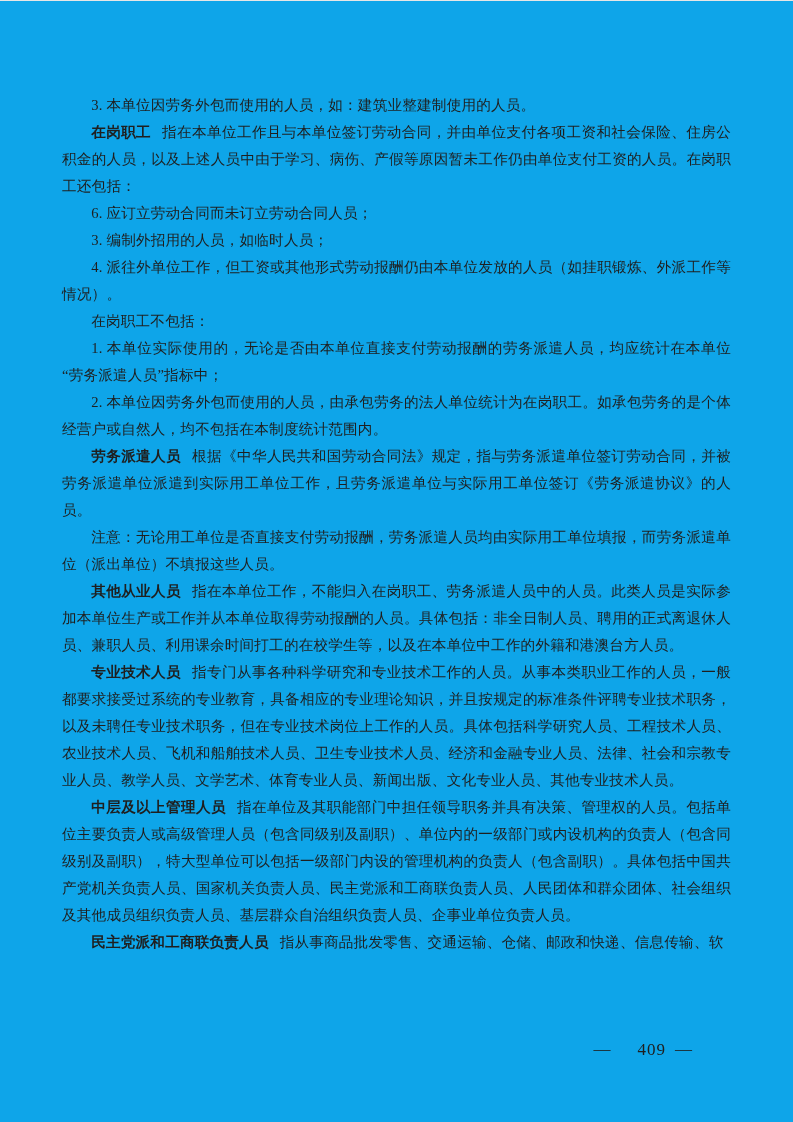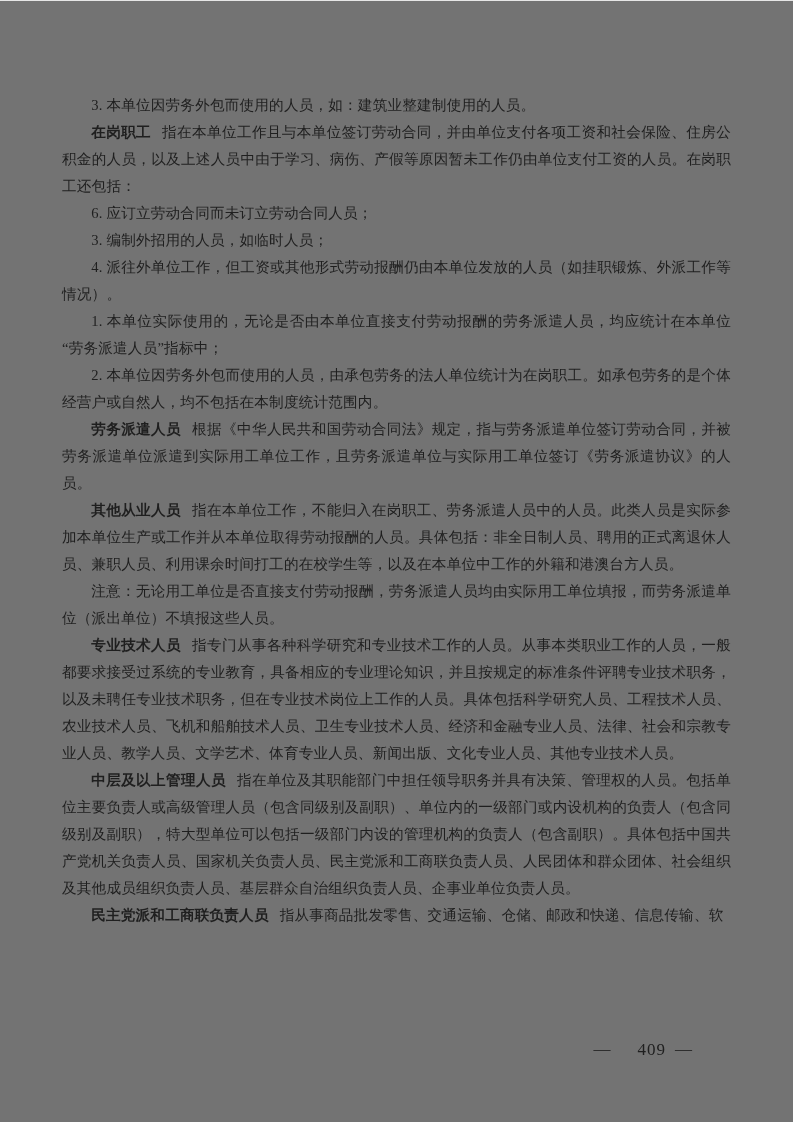--- a/index.html
+++ b/index.html
@@ -4,21 +4,21 @@
 <style>
   html, body {
     margin: 0;
     padding: 0;
     background: #ffffff;
   }
   .page {
     position: relative;
     width: 793px;
     height: 1122px;
-    background: #737373;
+    background: #0ea5e9;
     overflow: hidden;
     font-family: "Liberation Serif", "DejaVu Serif", serif;
     color: #1f1f1f;
   }
   .scan-edge {
     position: absolute;
     top: 0; left: 0; right: 0;
     height: 1px;
     background: #e6e6e6;
   }
@@ -67,25 +67,26 @@
 
 <div class="page">
   <div class="scan-edge"></div>
 
   <div class="doc-body">
       <p class="para"><span>3. 本单位因劳务外包而使用的人员，如：建筑业整建制使用的人员。</span></p>
       <p class="para"><b class="term">在岗职工</b><span>指在本单位工作且与本单位签订劳动合同，并由单位支付各项工资和社会保险、住房公积金的人员，以及上述人员中由于学习、病伤、产假等原因暂未工作仍由单位支付工资的人员。在岗职工还包括：</span></p>
       <p class="para"><span>6. 应订立劳动合同而未订立劳动合同人员；</span></p>
       <p class="para"><span>3. 编制外招用的人员，如临时人员；</span></p>
       <p class="para"><span>4. 派往外单位工作，但工资或其他形式劳动报酬仍由本单位发放的人员（如挂职锻炼、外派工作等情况）。</span></p>
+      <p class="para"><span>在岗职工不包括：</span></p>
       <p class="para"><span>1. 本单位实际使用的，无论是否由本单位直接支付劳动报酬的劳务派遣人员，均应统计在本单位“劳务派遣人员”指标中；</span></p>
       <p class="para"><span>2. 本单位因劳务外包而使用的人员，由承包劳务的法人单位统计为在岗职工。如承包劳务的是个体经营户或自然人，均不包括在本制度统计范围内。</span></p>
       <p class="para"><b class="term">劳务派遣人员</b><span>根据《中华人民共和国劳动合同法》规定，指与劳务派遣单位签订劳动合同，并被劳务派遣单位派遣到实际用工单位工作，且劳务派遣单位与实际用工单位签订《劳务派遣协议》的人员。</span></p>
+      <p class="para"><span>注意：无论用工单位是否直接支付劳动报酬，劳务派遣人员均由实际用工单位填报，而劳务派遣单位（派出单位）不填报这些人员。</span></p>
       <p class="para"><b class="term">其他从业人员</b><span>指在本单位工作，不能归入在岗职工、劳务派遣人员中的人员。此类人员是实际参加本单位生产或工作并从本单位取得劳动报酬的人员。具体包括：非全日制人员、聘用的正式离退休人员、兼职人员、利用课余时间打工的在校学生等，以及在本单位中工作的外籍和港澳台方人员。</span></p>
-      <p class="para"><span>注意：无论用工单位是否直接支付劳动报酬，劳务派遣人员均由实际用工单位填报，而劳务派遣单位（派出单位）不填报这些人员。</span></p>
       <p class="para"><b class="term">专业技术人员</b><span>指专门从事各种科学研究和专业技术工作的人员。从事本类职业工作的人员，一般都要求接受过系统的专业教育，具备相应的专业理论知识，并且按规定的标准条件评聘专业技术职务，以及未聘任专业技术职务，但在专业技术岗位上工作的人员。具体包括科学研究人员、工程技术人员、农业技术人员、飞机和船舶技术人员、卫生专业技术人员、经济和金融专业人员、法律、社会和宗教专业人员、教学人员、文学艺术、体育专业人员、新闻出版、文化专业人员、其他专业技术人员。</span></p>
       <p class="para"><b class="term">中层及以上管理人员</b><span>指在单位及其职能部门中担任领导职务并具有决策、管理权的人员。包括单位主要负责人或高级管理人员（包含同级别及副职）、单位内的一级部门或内设机构的负责人（包含同级别及副职），特大型单位可以包括一级部门内设的管理机构的负责人（包含副职）。具体包括中国共产党机关负责人员、国家机关负责人员、民主党派和工商联负责人员、人民团体和群众团体、社会组织及其他成员组织负责人员、基层群众自治组织负责人员、企事业单位负责人员。</span></p>
       <p class="para"><b class="term">民主党派和工商联负责人员</b><span>指从事商品批发零售、交通运输、仓储、邮政和快递、信息传输、软</span></p>
     </div>
 
   <div class="footer">
     <span class="dash">—</span><span class="num">409</span><span class="dash">—</span>
   </div>
 </div>
 

